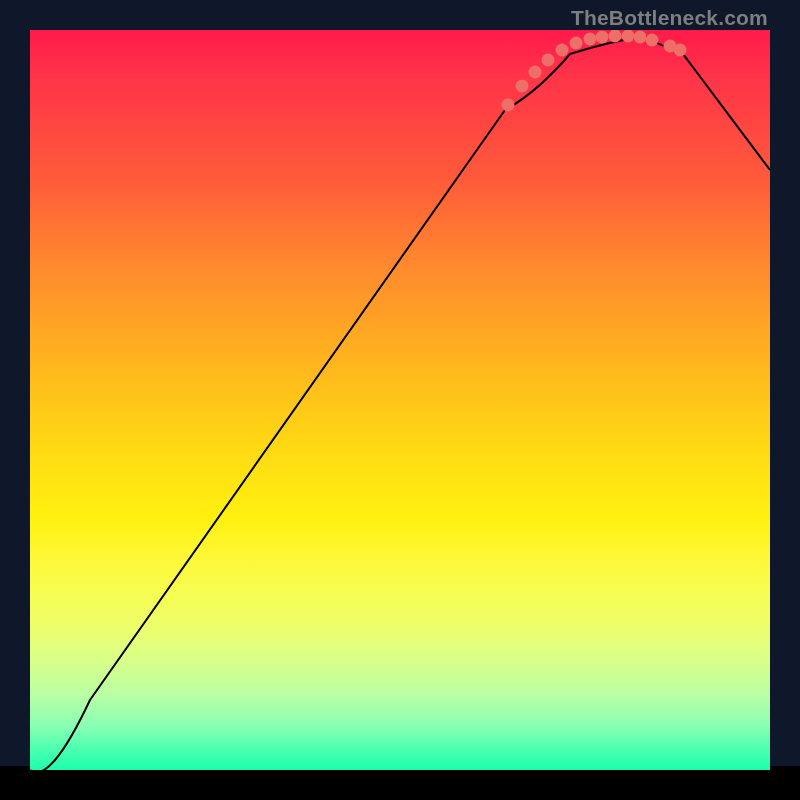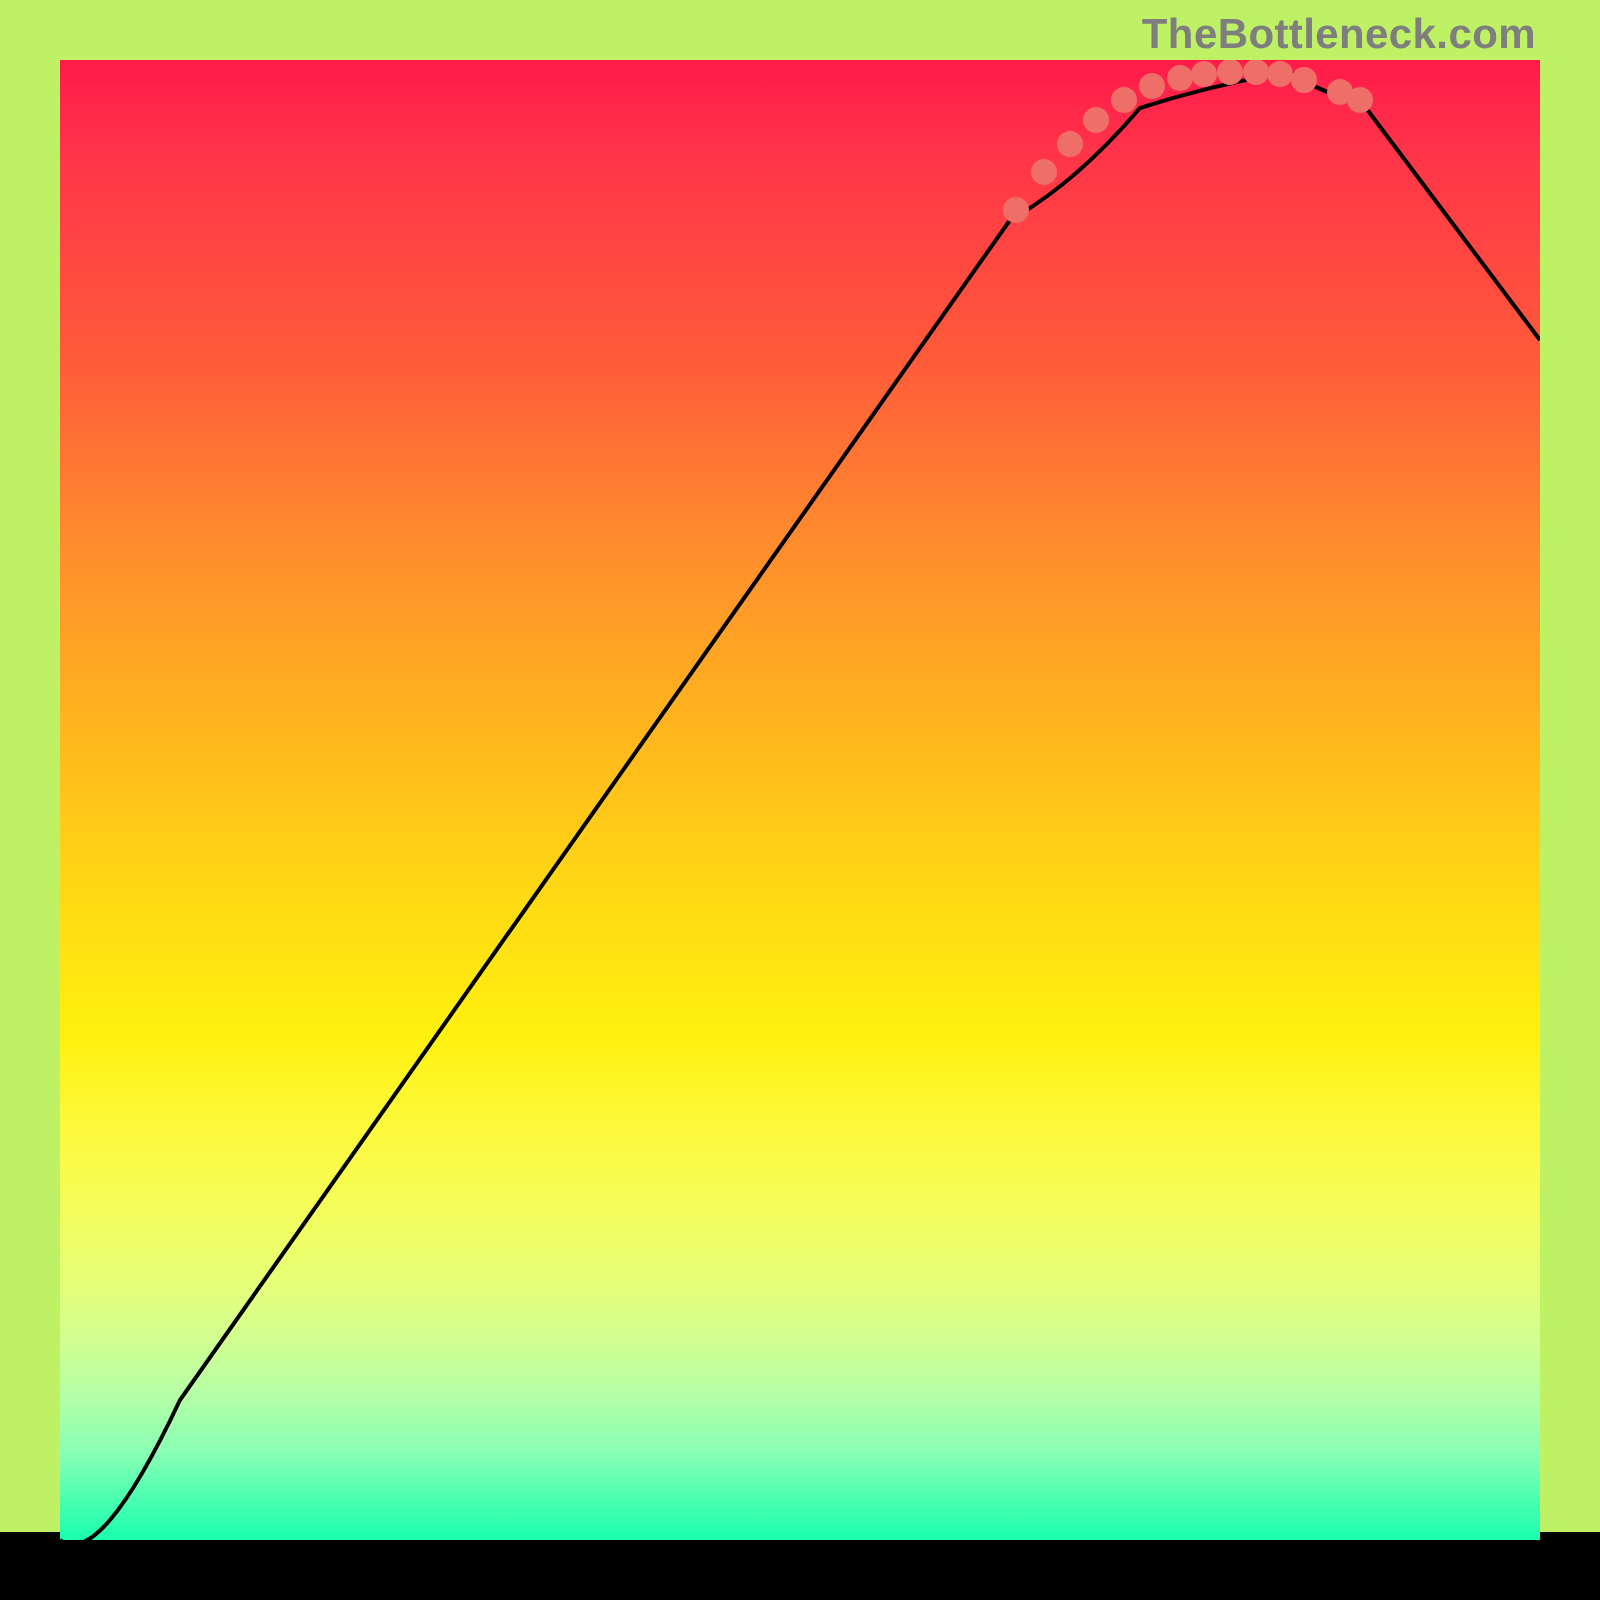--- a/index.html
+++ b/index.html
@@ -7,21 +7,21 @@
     padding: 0;
     width: 800px;
     height: 800px;
     background: #000000;
     overflow: hidden;
   }
   .stage {
     position: relative;
     width: 800px;
     height: 766px;
-    background: #bef264;
+    background: #0f172a;
   }
   .plot-area {
     position: absolute;
     left: 30px;
     top: 30px;
     width: 740px;
     height: 740px;
   }
   .gradient-bg {
     position: absolute;

